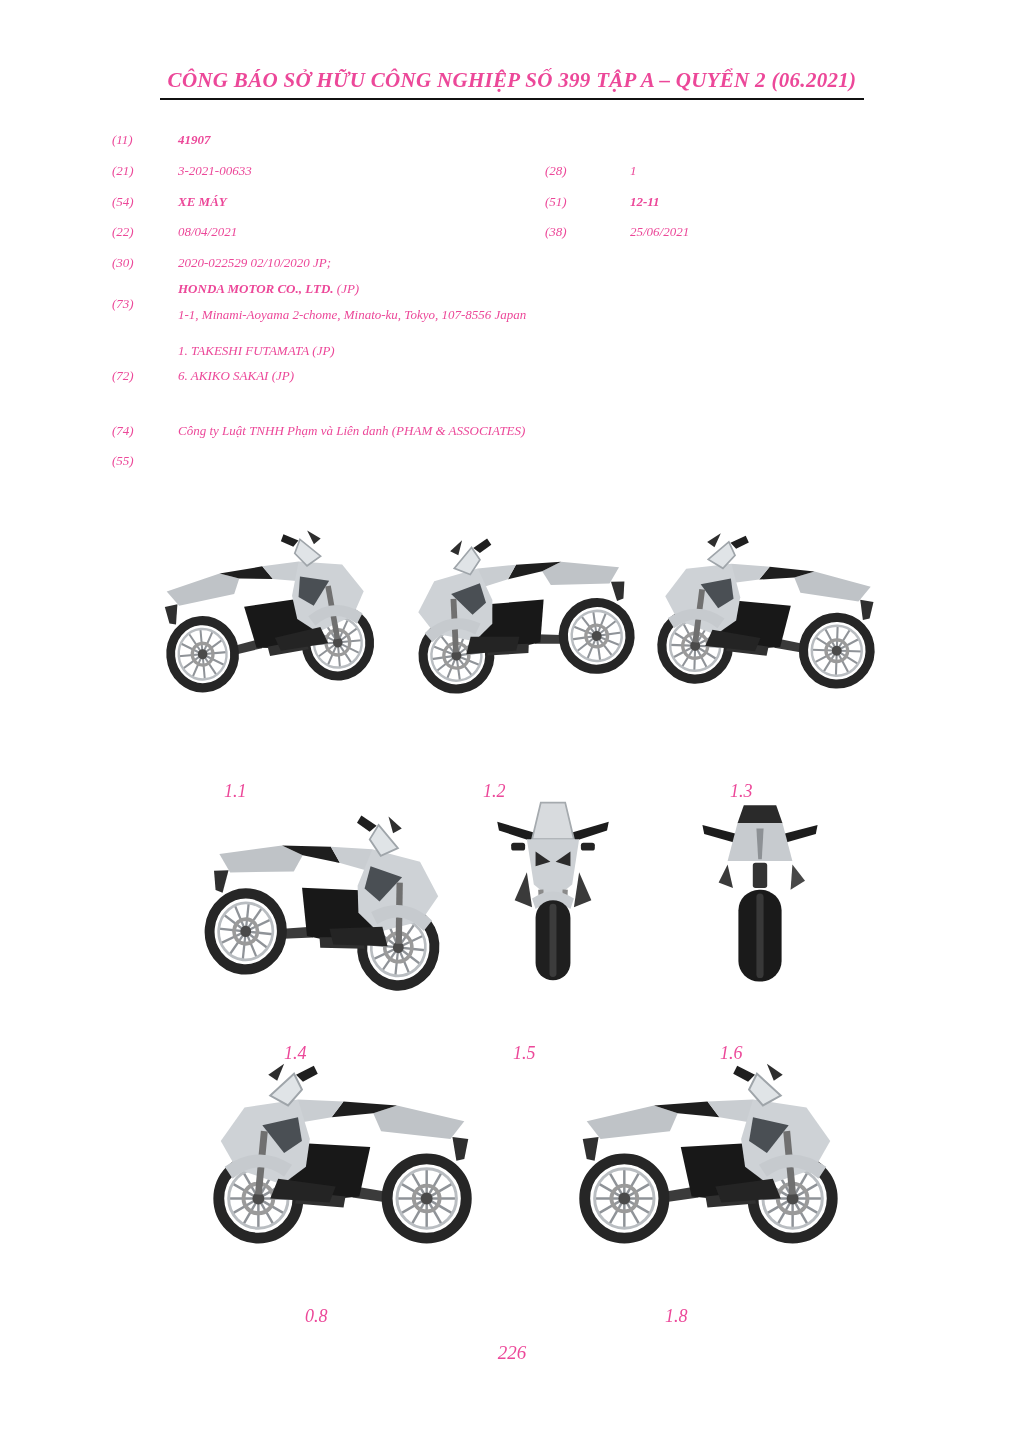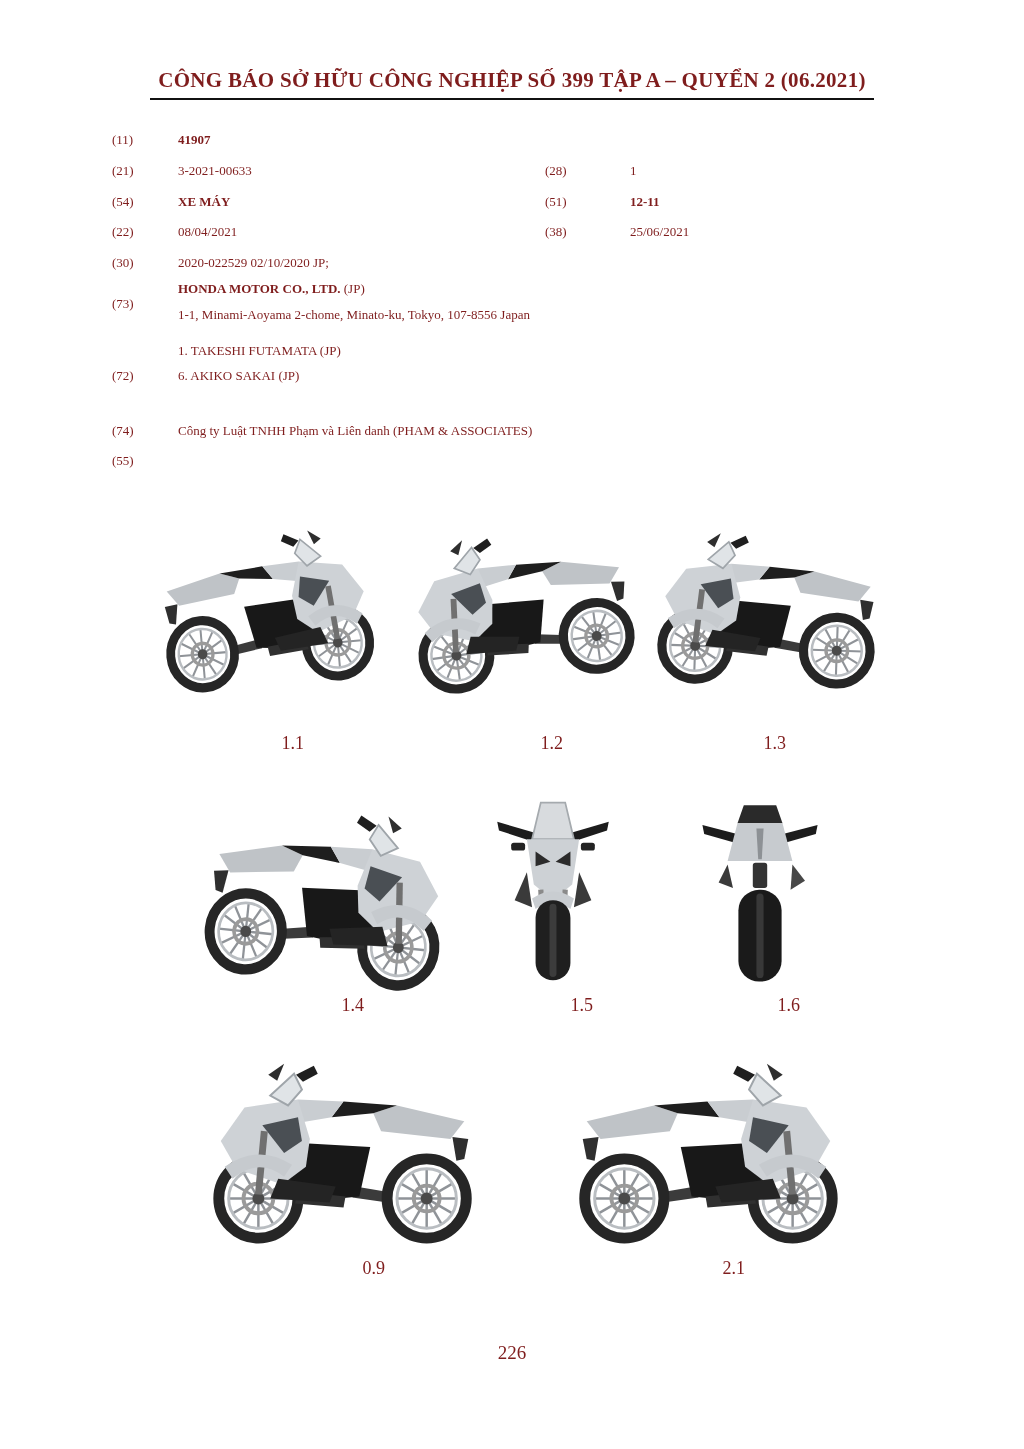--- a/index.html
+++ b/index.html
@@ -1,29 +1,30 @@
 <!DOCTYPE html>
 <html><head>
 <meta charset="utf-8">
 <style>
   html,body { margin:0; padding:0; }
   body { width:1024px; height:1449px; background:#ffffff; }
   .page {
     position:relative; width:1024px; height:1449px; background:#ffffff;
-    font-family:"Liberation Serif","DejaVu Serif",serif; color:#7f1d1d;
+    font-family:"Liberation Serif","DejaVu Serif",serif; color:#ec4899;
     overflow:hidden;
+    font-style:italic;
   }
   .header-wrap { position:absolute; top:68px; left:0; width:1024px; text-align:center; }
   .header-title {
     display:inline-block; font-weight:bold; font-size:21px; letter-spacing:0.3px;
     border-bottom:2.5px solid #111; padding:0 8px 5px 8px; white-space:nowrap;
   }
   .t { position:absolute; font-size:13px; line-height:1.25; white-space:nowrap; }
   .b { font-weight:bold; }
-  .figlabel { position:absolute; width:80px; text-align:right; font-size:18px; }
+  .figlabel { position:absolute; width:80px; text-align:left; font-size:18px;margin-top:48px; }
   .fig { position:absolute; }
   .fig svg { width:100%; height:100%; display:block; }
   .pagenum { position:absolute; top:1342px; left:0; width:1024px; text-align:center; font-size:19px; }
   .hiddendefs { position:absolute; width:0; height:0; overflow:hidden; }
 </style>
 </head>
 <body>
 
 <div class="page">
 
@@ -146,21 +147,21 @@
         <use href="#moto-side"></use>
       </svg>
   </div>
   <div class="fig" style="left:645px; top:505px; width:250px; height:200px">
     <svg viewBox="0 0 300 200" style="transform:rotate(2deg) scaleX(-1)">
         <use href="#moto-side"></use>
       </svg>
   </div>
   <span class="figlabel" style="left:224px; top:733px">1.1</span>
   <span class="figlabel" style="left:483px; top:733px">1.2</span>
-  <span class="figlabel" style="left:706px; top:733px">1.3</span>
+  <span class="figlabel" style="left:730px; top:733px">1.3</span>
 
   <div class="fig" style="left:182px; top:785px; width:285px; height:210px">
     <svg viewBox="0 0 300 200" style="transform:rotate(6deg) scaleX(0.95)">
         <use href="#moto-side"></use>
       </svg>
   </div>
   <div class="fig" style="left:492px; top:782px; width:122px; height:212px">
     <svg viewBox="0 0 140 220">
         <use href="#moto-front"></use>
       </svg>
@@ -177,18 +178,18 @@
   <div class="fig" style="left:188px; top:1048px; width:315px; height:198px">
     <svg viewBox="0 0 300 200" style="transform:scaleX(-1)">
         <use href="#moto-side"></use>
       </svg>
   </div>
   <div class="fig" style="left:548px; top:1048px; width:315px; height:198px">
     <svg viewBox="0 0 300 200">
         <use href="#moto-side"></use>
       </svg>
   </div>
-  <span class="figlabel" style="left:305px; top:1258px">0.9</span>
-  <span class="figlabel" style="left:665px; top:1258px">2.1</span>
+  <span class="figlabel" style="left:305px; top:1258px">0.8</span>
+  <span class="figlabel" style="left:665px; top:1258px">1.8</span>
 
   <div class="pagenum">226</div>
 
 </div>
 
 </body></html>

